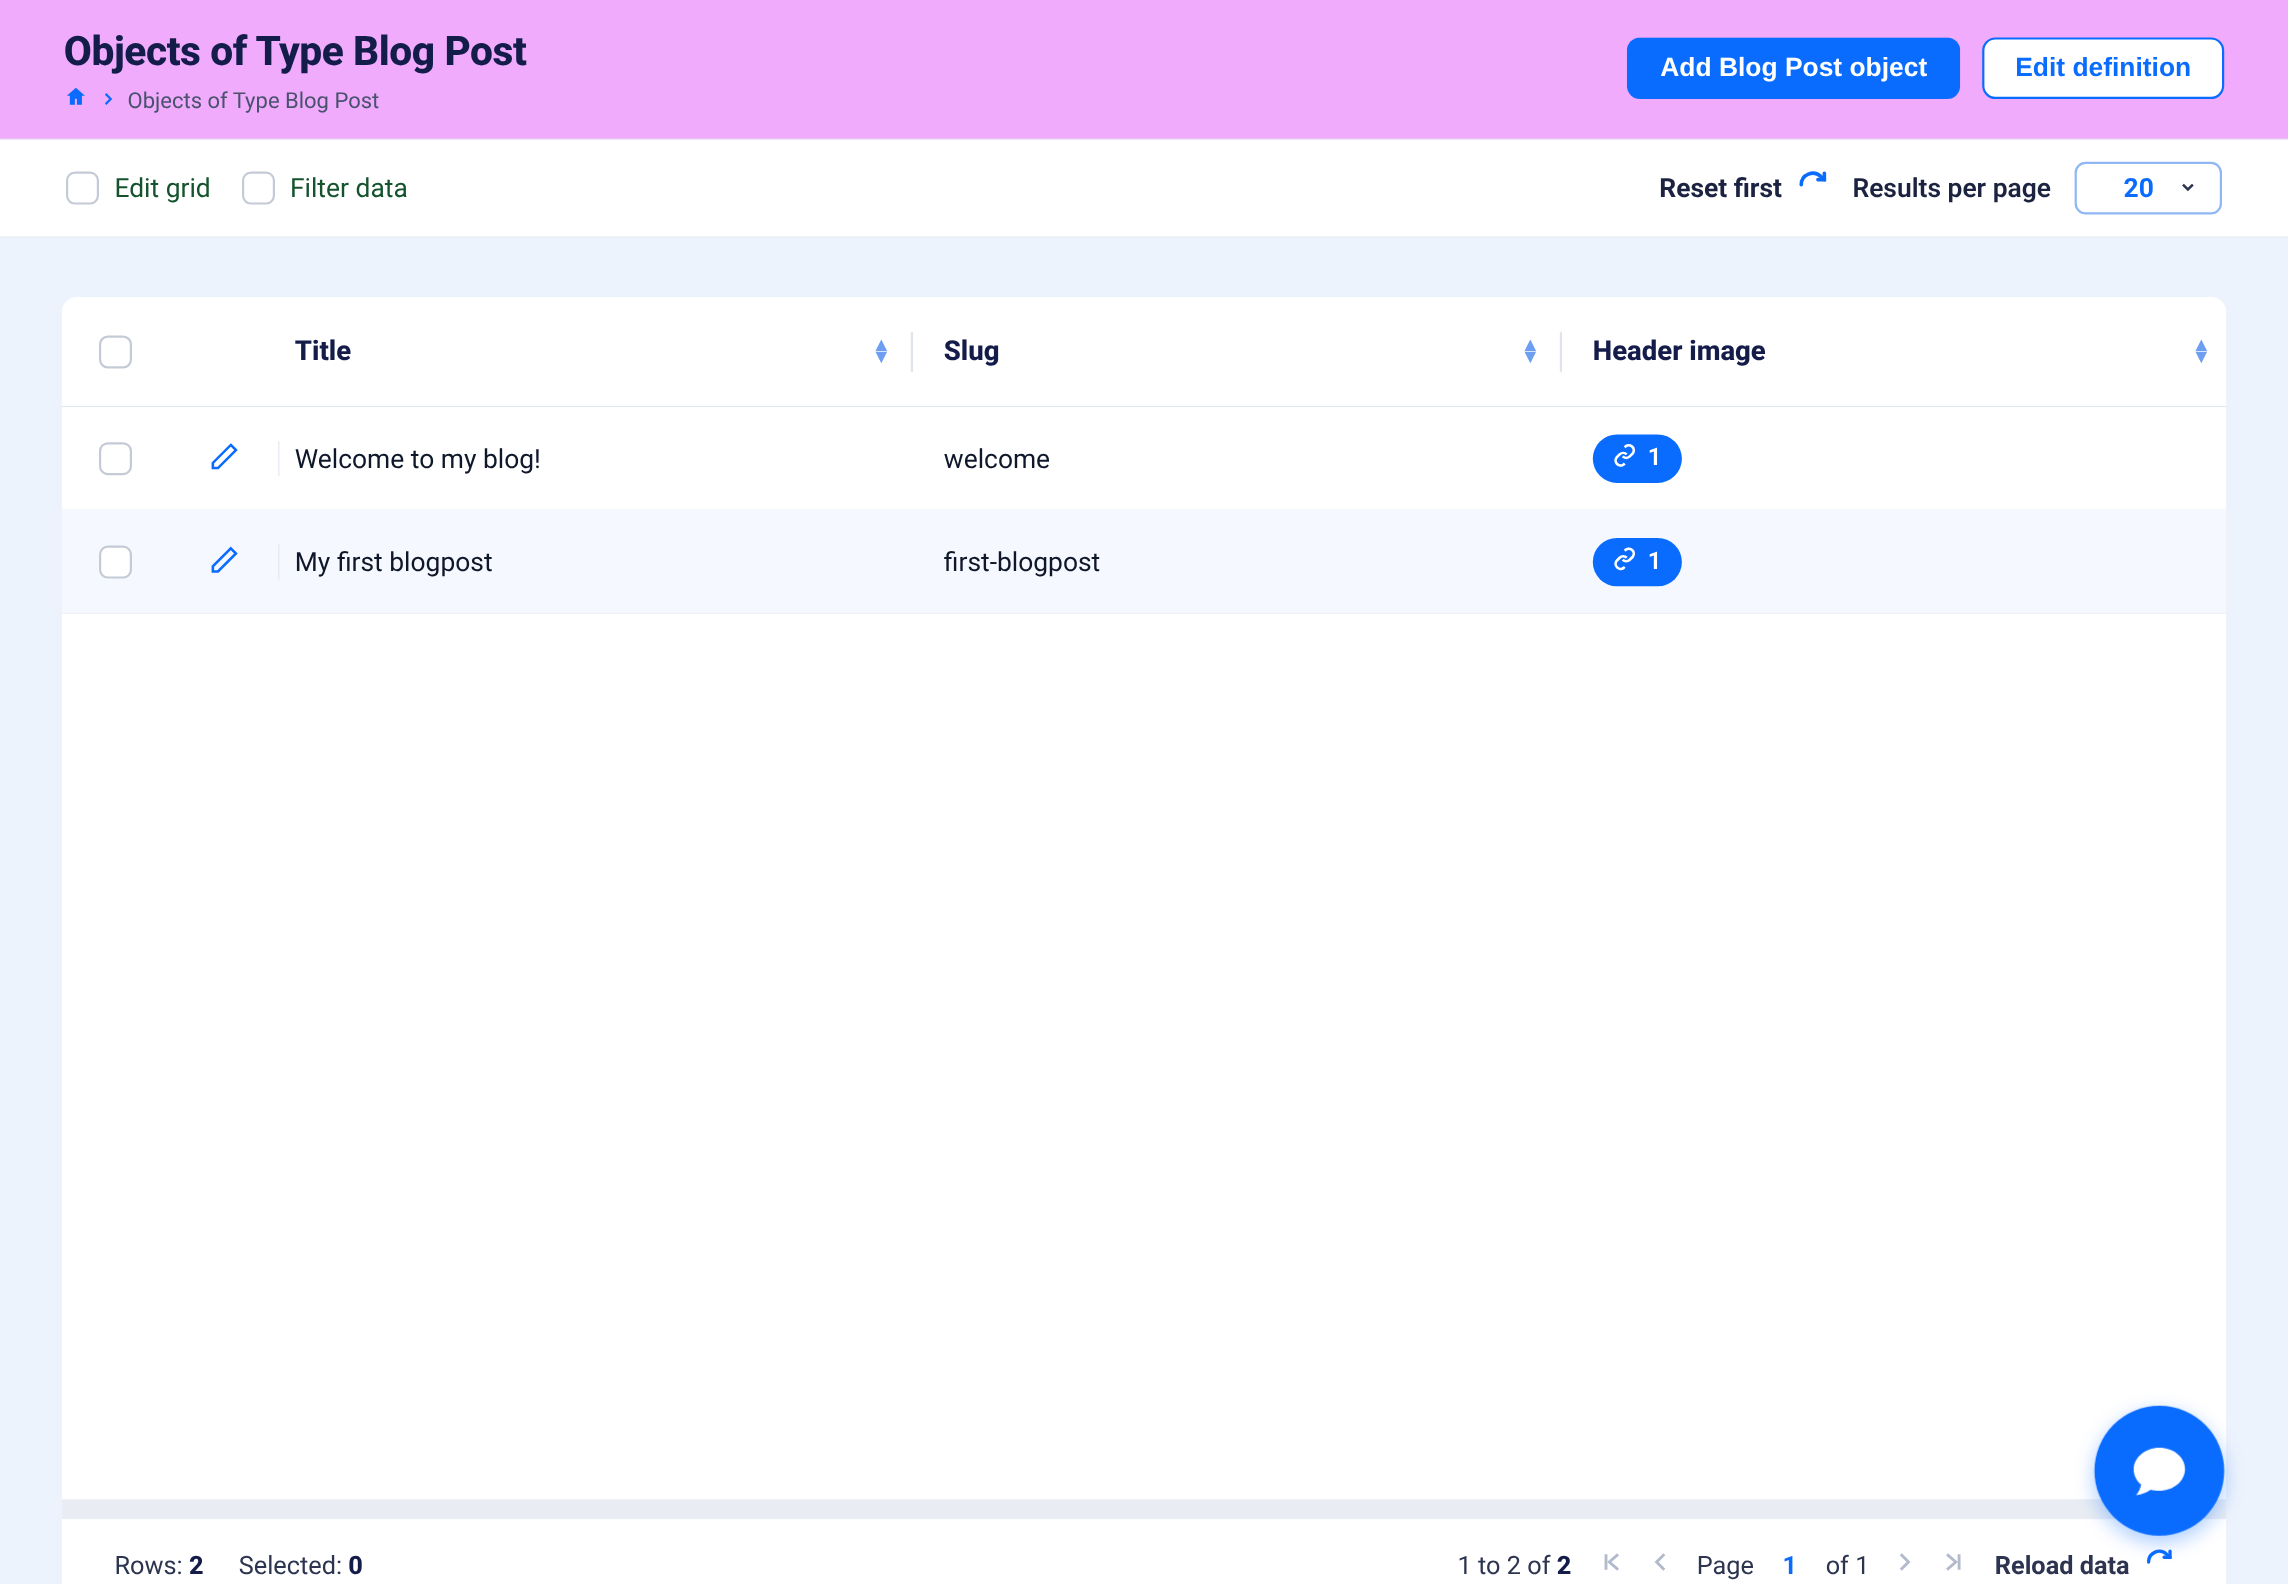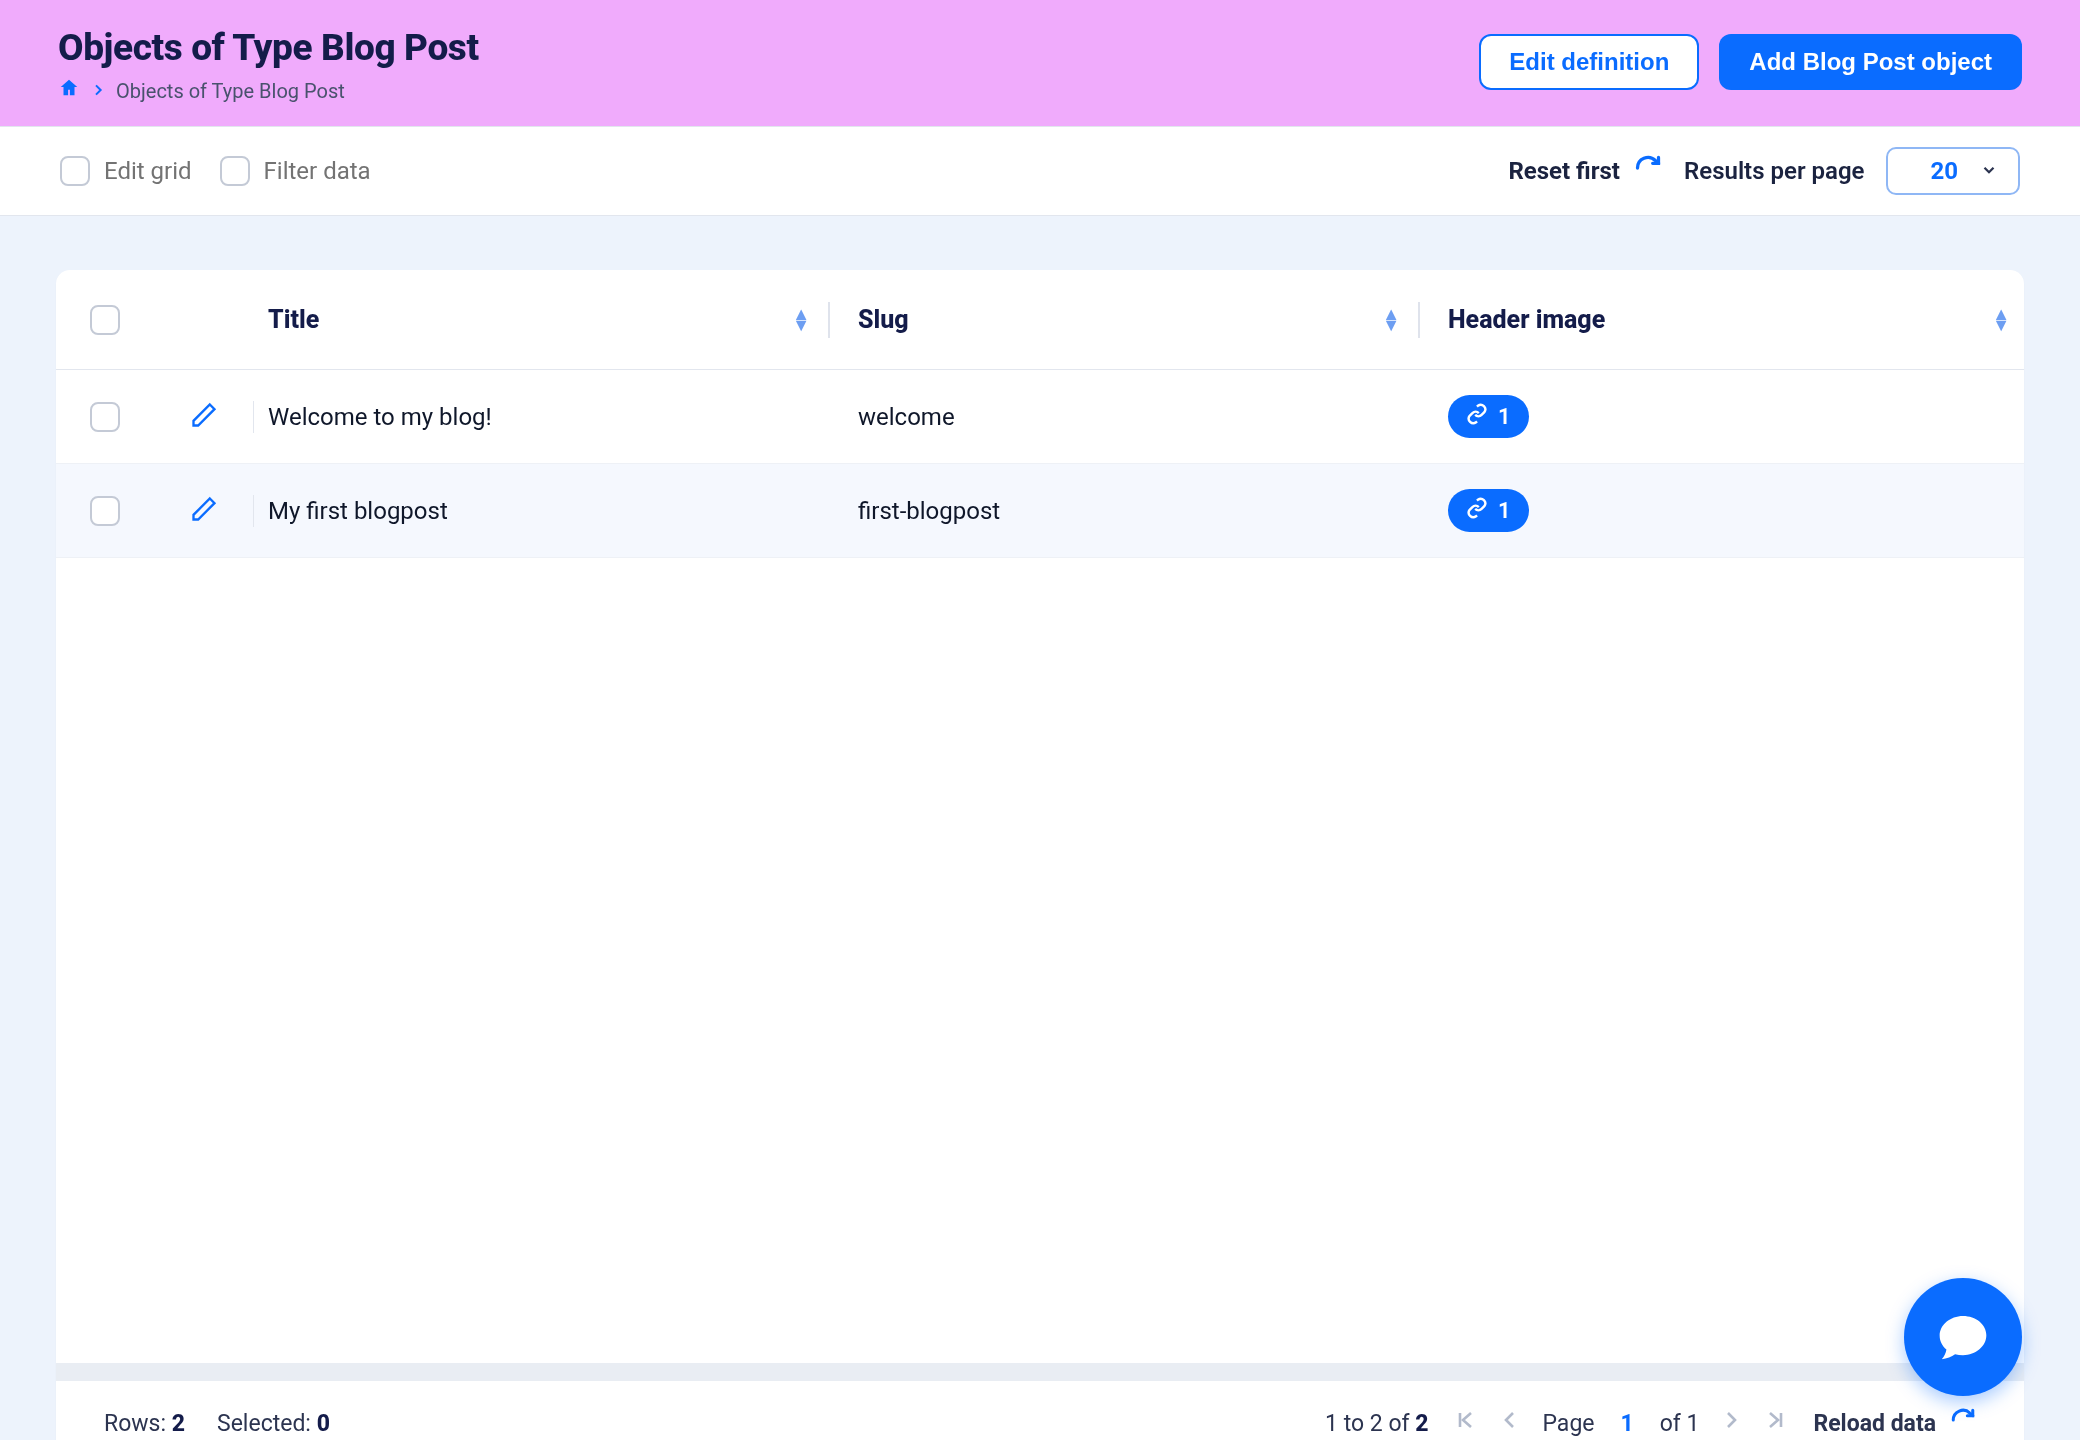--- a/index.html
+++ b/index.html
@@ -42,21 +42,21 @@
   
   .toolbar {
     display: flex;
     justify-content: space-between;
     align-items: center;
     background: #ffffff;
     padding: 20px 60px;
     border-bottom: 1px solid #e2e6ee;
   }
   .toolbar-left { display: flex; gap: 28px; align-items: center; }
-  .toggle-group { display: flex; align-items: center; gap: 14px; font-size: 24px; color: #737373; }
+  .toggle-group { display: flex; align-items: center; gap: 14px; font-size: 24px; color: #14532d; }
   .checkbox {
     width: 30px; height: 30px;
     border: 2px solid #c4cad6;
     border-radius: 8px;
     background: #fff;
     display: inline-block;
   }
   .toolbar-right { display: flex; align-items: center; gap: 22px; font-size: 24px; color: #1b2340; font-weight: 600; }
   .reset-grid { display: flex; align-items: center; gap: 14px; font-weight: 700; }
   .refresh-icon { color: #0a6cff; }
@@ -177,22 +177,22 @@
       </span>
       <span class="chev">
         <svg width="16" height="16" viewBox="0 0 24 24" fill="none" stroke="currentColor" stroke-width="3">
             <polyline points="9 5 16 12 9 19"></polyline>
           </svg>
       </span>
       <span>Objects of Type Blog Post</span>
     </div>
   </div>
   <div class="header-right">
+    <button class="btn btn-primary">Add Blog Post object</button>
     <button class="btn btn-outline">Edit definition</button>
-    <button class="btn btn-primary">Add Blog Post object</button>
   </div>
 </div>
 
 <div class="toolbar">
   <div class="toolbar-left">
     <div class="toggle-group">
       <span class="checkbox"></span>
       <span>Edit grid</span>
     </div>
     <div class="toggle-group">

